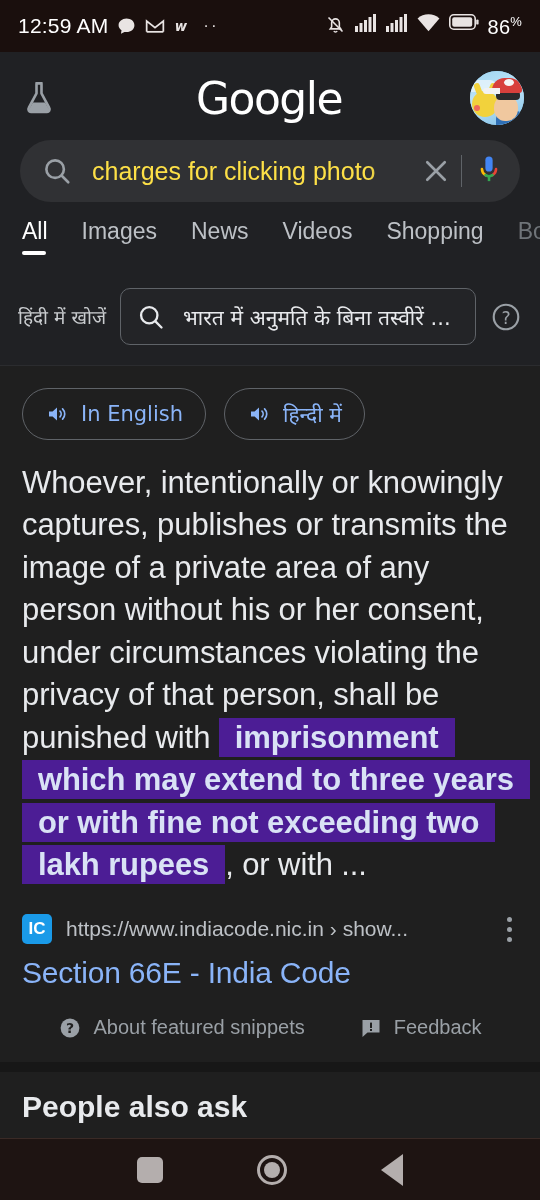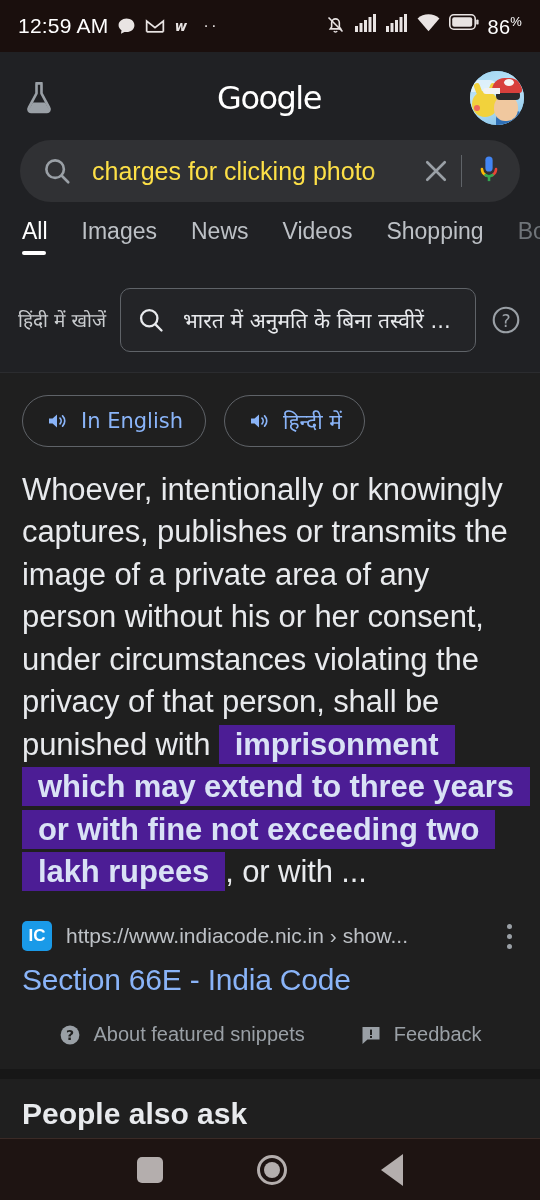--- a/index.html
+++ b/index.html
@@ -27,21 +27,21 @@
   svg.ic { display: block; }
 
   
   .gheader {
     background: #202124; padding: 14px 16px 0 16px;
     display: flex; align-items: center; height: 78px;
   }
   .flask { width: 46px; display: flex; justify-content: center; }
   .glogo {
     flex: 1; text-align: center; color: #ffffff;
-    font-size: 32px; letter-spacing: -1.5px; font-weight: 400;
+    font-size: 44px; letter-spacing: -1.5px; font-weight: 400;
     font-family: "DejaVu Sans", "Liberation Sans", sans-serif;
     margin-left: 6px;
   }
   .avatar {
     width: 54px; height: 54px; border-radius: 50%; overflow: hidden;
     flex: 0 0 54px; position: relative; background: #8ecaf0;
   }
   .av-sky { position:absolute; inset:0; background:linear-gradient(160deg,#9fd5f2 0%,#bfe4f7 45%,#7fc0e8 100%); }
   .av-cloud { position:absolute; width:30px; height:12px; background:#e9f5fd; border-radius:8px; top:9px; left:-4px; opacity:.8;}
   .av-pika { position:absolute; width:26px; height:26px; border-radius:50%; background:#f2d23c; left:2px; bottom:8px; }
@@ -85,21 +85,21 @@
   }
   .tab.faded { color:#6f7479; }
 
   
   .hindirow {
     background:#202124; display:flex; align-items:center; gap:14px;
     padding: 14px 18px 20px 18px; border-bottom: 1px solid #2b2c2f;
   }
   .hindi-label { color:#c9cccf; font-size:19px; flex:0 0 auto; font-family:"DejaVu Sans", sans-serif; }
   .hindi-box {
-    flex:1; height:64px; border:1px solid #5f6368; border-radius:10px;
+    flex:1; height:57px; border:1px solid #5f6368; border-radius:10px;
     display:flex; align-items:center; padding: 0 16px; background:#232427;
   }
   .hindi-q { color:#e8eaed; font-size:21px; margin-left:18px; font-family:"DejaVu Sans", sans-serif;
              white-space:nowrap; overflow:hidden; }
   .help-ic { flex: 0 0 auto; }
 
   
   .card { background:#1f1f1f; padding: 22px 22px 0 22px; }
   .pills { display:flex; gap:18px; margin-bottom: 22px; }
   .pill {

